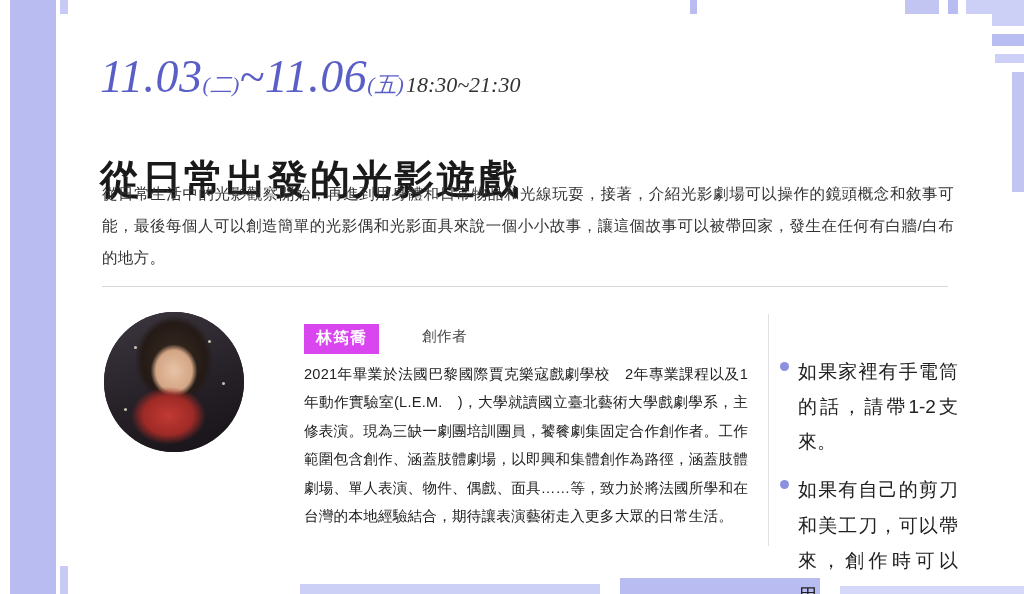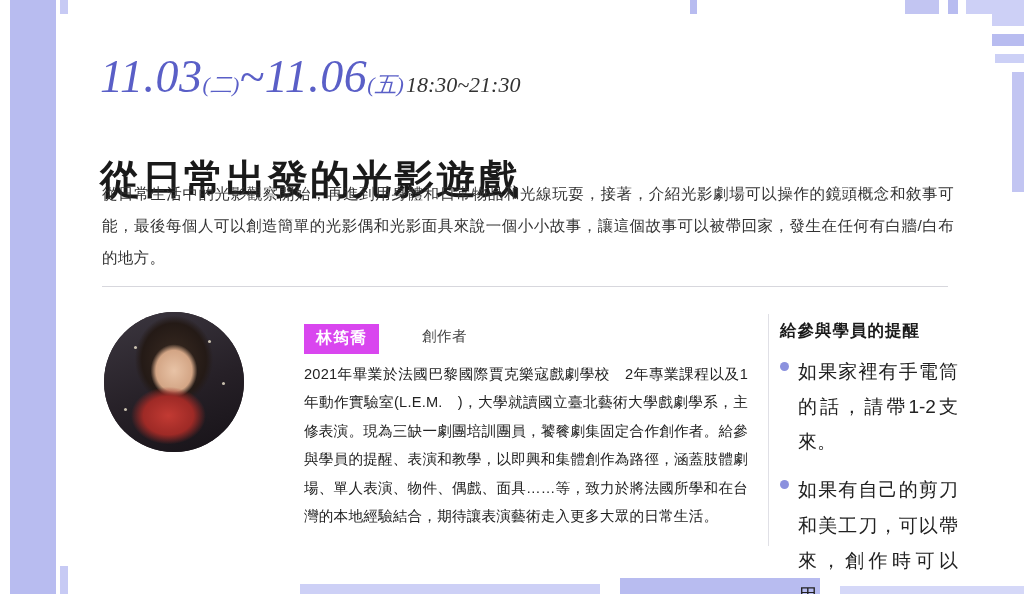--- a/index.html
+++ b/index.html
@@ -290,25 +290,24 @@
   <div class="portrait">
     <div class="bgimg"></div>
     <div class="sparkle" style="left:30px; top:34px;"></div>
     <div class="sparkle" style="left:104px; top:28px;"></div>
     <div class="sparkle" style="left:118px; top:70px;"></div>
     <div class="sparkle" style="left:20px; top:96px;"></div>
   </div>
 
   <div class="name-chip">林筠喬</div>
   <div class="role">創作者</div>
-  <div class="bio">2021年畢業於法國巴黎國際賈克樂寇戲劇學校　2年專業課程以及1年動作實驗室(L.E.M.　)，大學就讀國立臺北藝術大學戲劇學系，主修表演。現為三缺一劇團培訓團員，饕餮劇集固定合作創作者。給參與學員的提醒、表演和教學，以即興和集體創作為路徑，涵蓋肢體劇場、單人表演、物件、偶戲、面具……等，致力於將法國所學和在台灣的本地經驗結合，期待讓表演藝術走入更多大眾的日常生活。</div>
+  <div class="bio">2021年畢業於法國巴黎國際賈克樂寇戲劇學校　2年專業課程以及1年動作實驗室(L.E.M.　)，大學就讀國立臺北藝術大學戲劇學系，主修表演。現為三缺一劇團培訓團員，饕餮劇集固定合作創作者。工作範圍包含創作、涵蓋肢體劇場，以即興和集體創作為路徑，涵蓋肢體劇場、單人表演、物件、偶戲、面具……等，致力於將法國所學和在台灣的本地經驗結合，期待讓表演藝術走入更多大眾的日常生活。</div>
 
   <div class="vsep"></div>
 
-  <div class="notes-title">給參與學員的提醒</div>
   <ul class="notes-list">
     <li>
       <span class="dot"></span>
       <span>如果家裡有手電筒的話，請帶1-2支來。</span>
     </li>
     <li>
       <span class="dot"></span>
       <span>如果有自己的剪刀和美工刀，可以帶來，創作時可以用。</span>
     </li>
   </ul>

